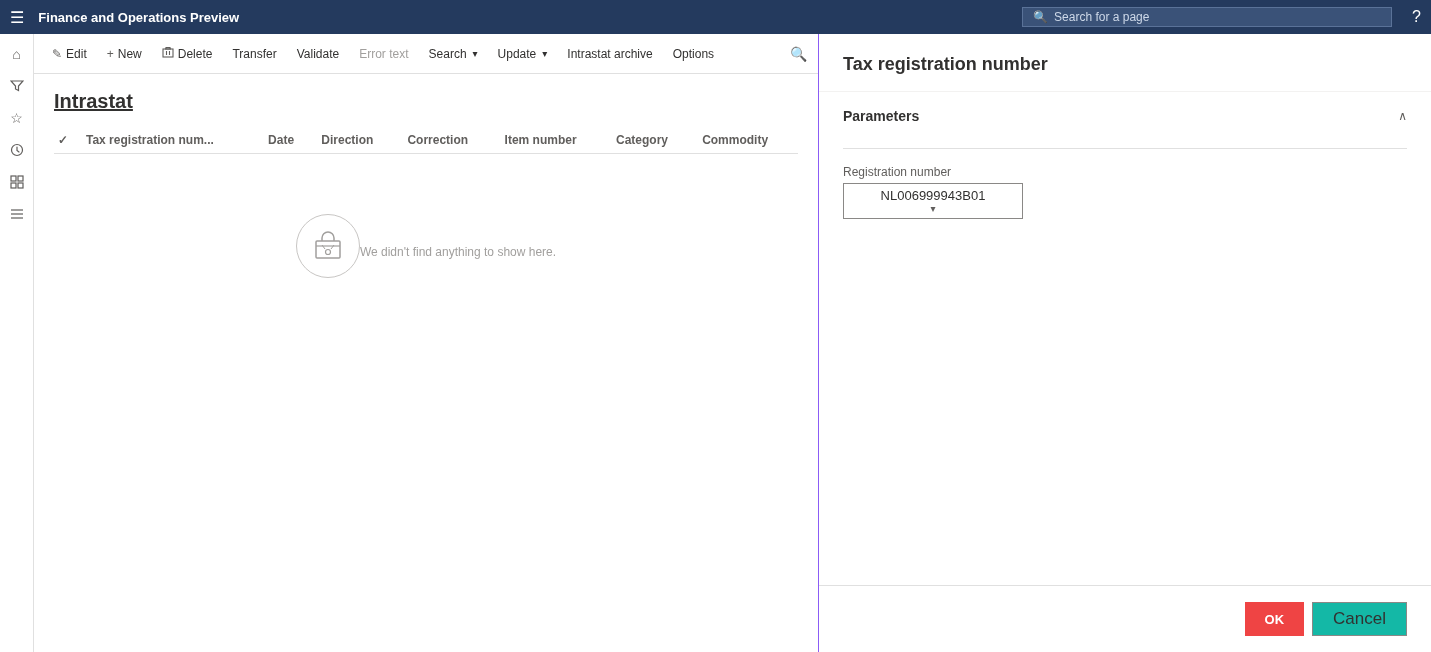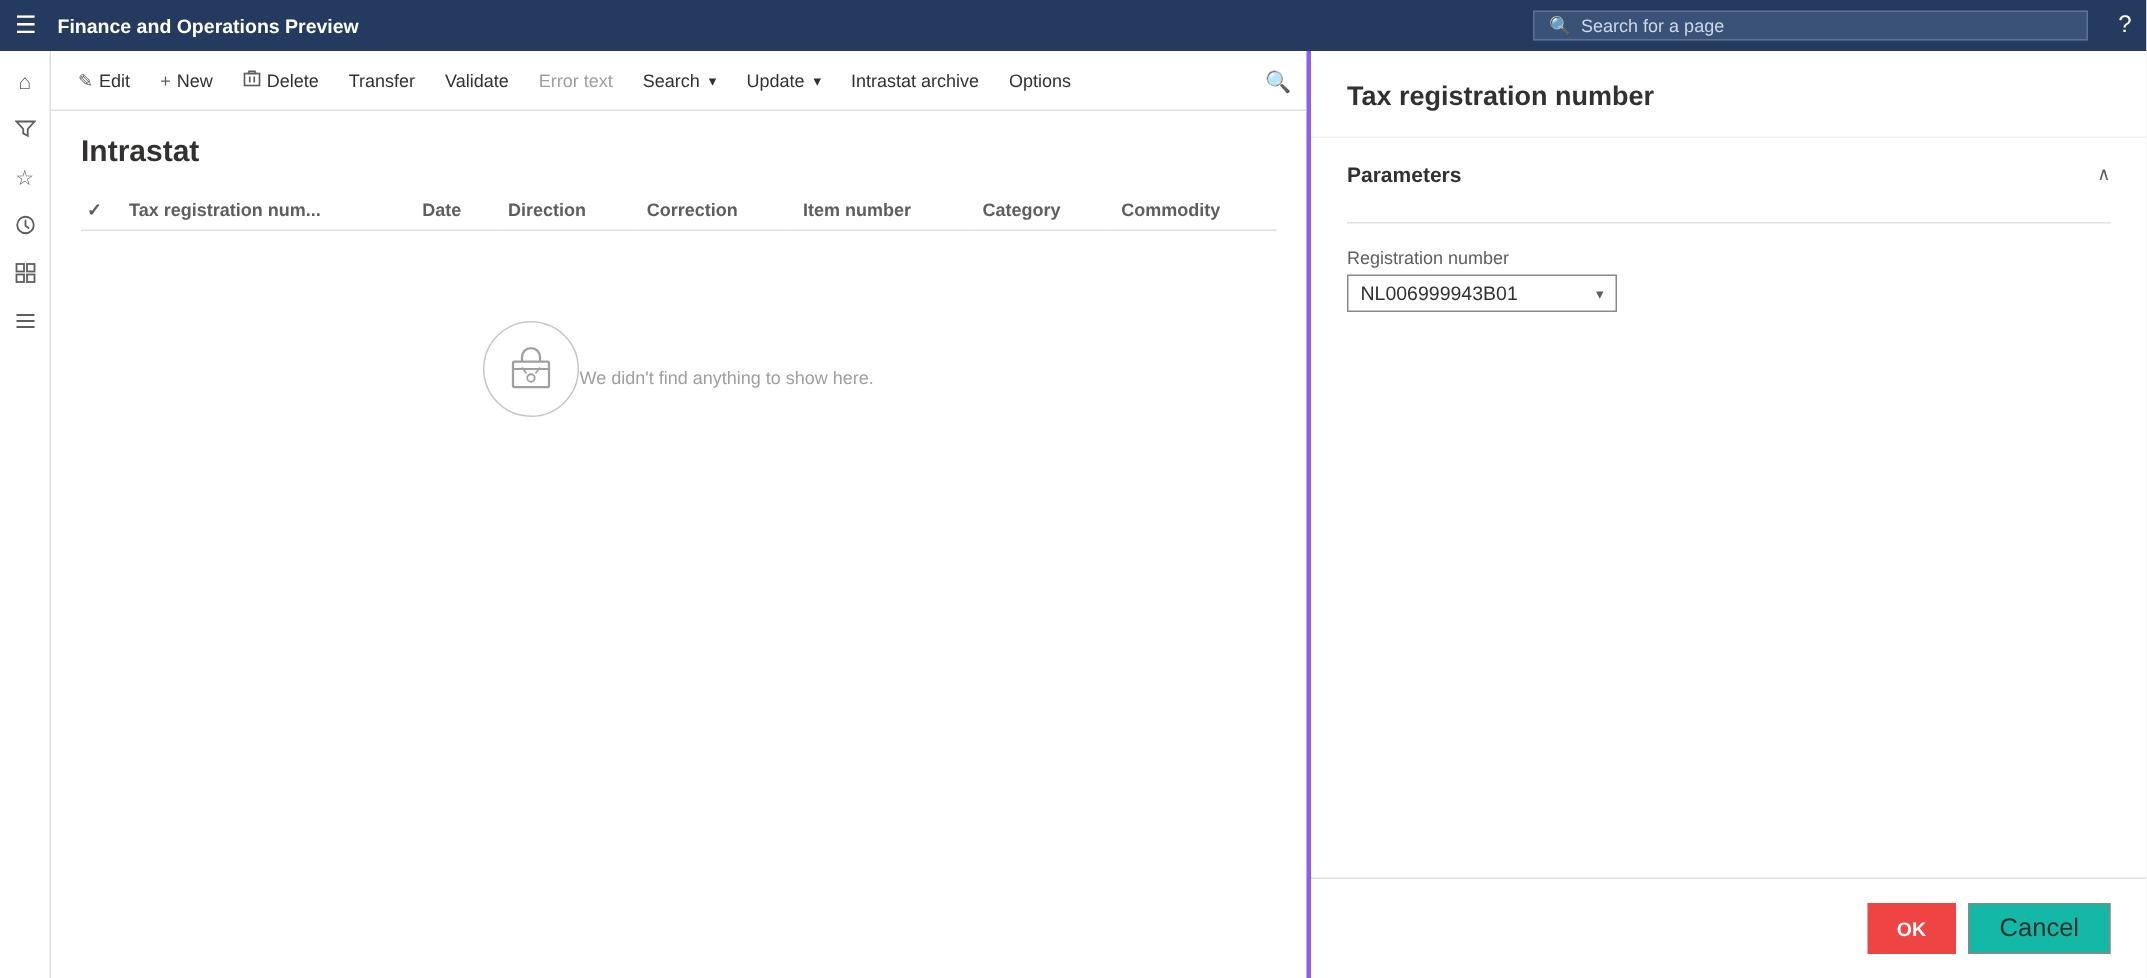--- a/index.html
+++ b/index.html
@@ -139,20 +139,21 @@
     .page-body {
       padding: 16px 20px;
       flex: 1;
       overflow: auto;
     }
     .page-title {
       font-size: 20px;
       font-weight: 600;
       color: #323130;
       margin-bottom: 14px;
+      text-decoration: underline;
     }
 
     
     .tabs {
       display: flex;
       border-bottom: 1px solid #e0e0e0;
       margin-bottom: 14px;
     }
     .tab {
       padding: 6px 16px 8px;
@@ -204,23 +205,23 @@
       font-size: 22px;
       color: #a19f9d;
     }
     .empty-text {
       font-size: 12px;
       color: #a19f9d;
     }
 
     
     .right-panel {
-      width: 560px;
-      background: #fff;
-      border-left: 3px solid #8b5cf6;
+      width: 613px;
+      background: #fff;
+      border-left: 1px solid #8b5cf6;
       display: flex;
       flex-direction: column;
       flex-shrink: 0;
     }
     .panel-header {
       padding: 20px 24px 16px;
       font-size: 18px;
       font-weight: 600;
       color: #323130;
       border-bottom: 1px solid #f3f2f1;
@@ -258,20 +259,21 @@
       display: flex;
       align-items: center;
       border: 1px solid #8a8886;
       padding: 4px 8px;
       font-size: 13px;
       color: #323130;
       background: #fff;
       cursor: pointer;
       width: 180px;
       justify-content: space-between;
+      flex-direction: column;
     }
     .field-select .chevron { font-size: 10px; color: #605e5c; }
 
     
     .panel-footer {
       margin-top: auto;
       padding: 16px 24px;
       display: flex;
       justify-content: flex-end;
       gap: 8px;

